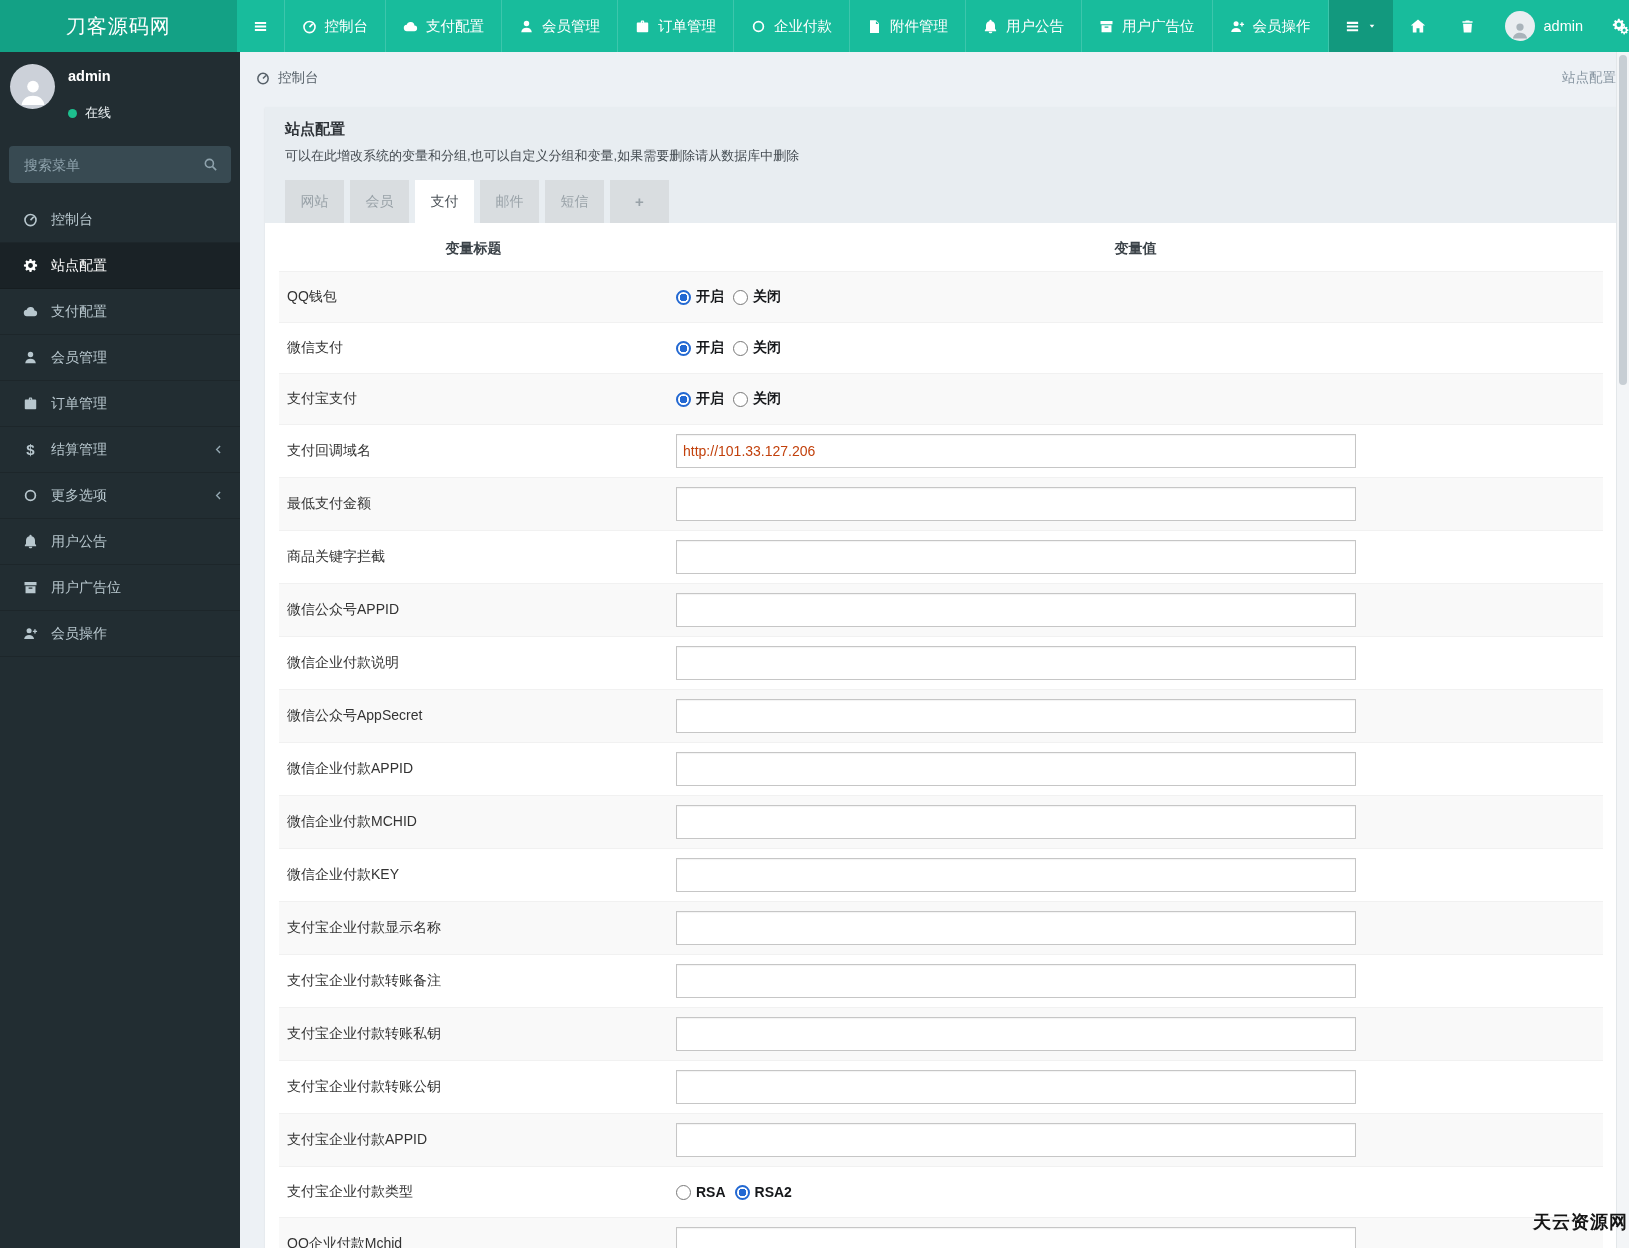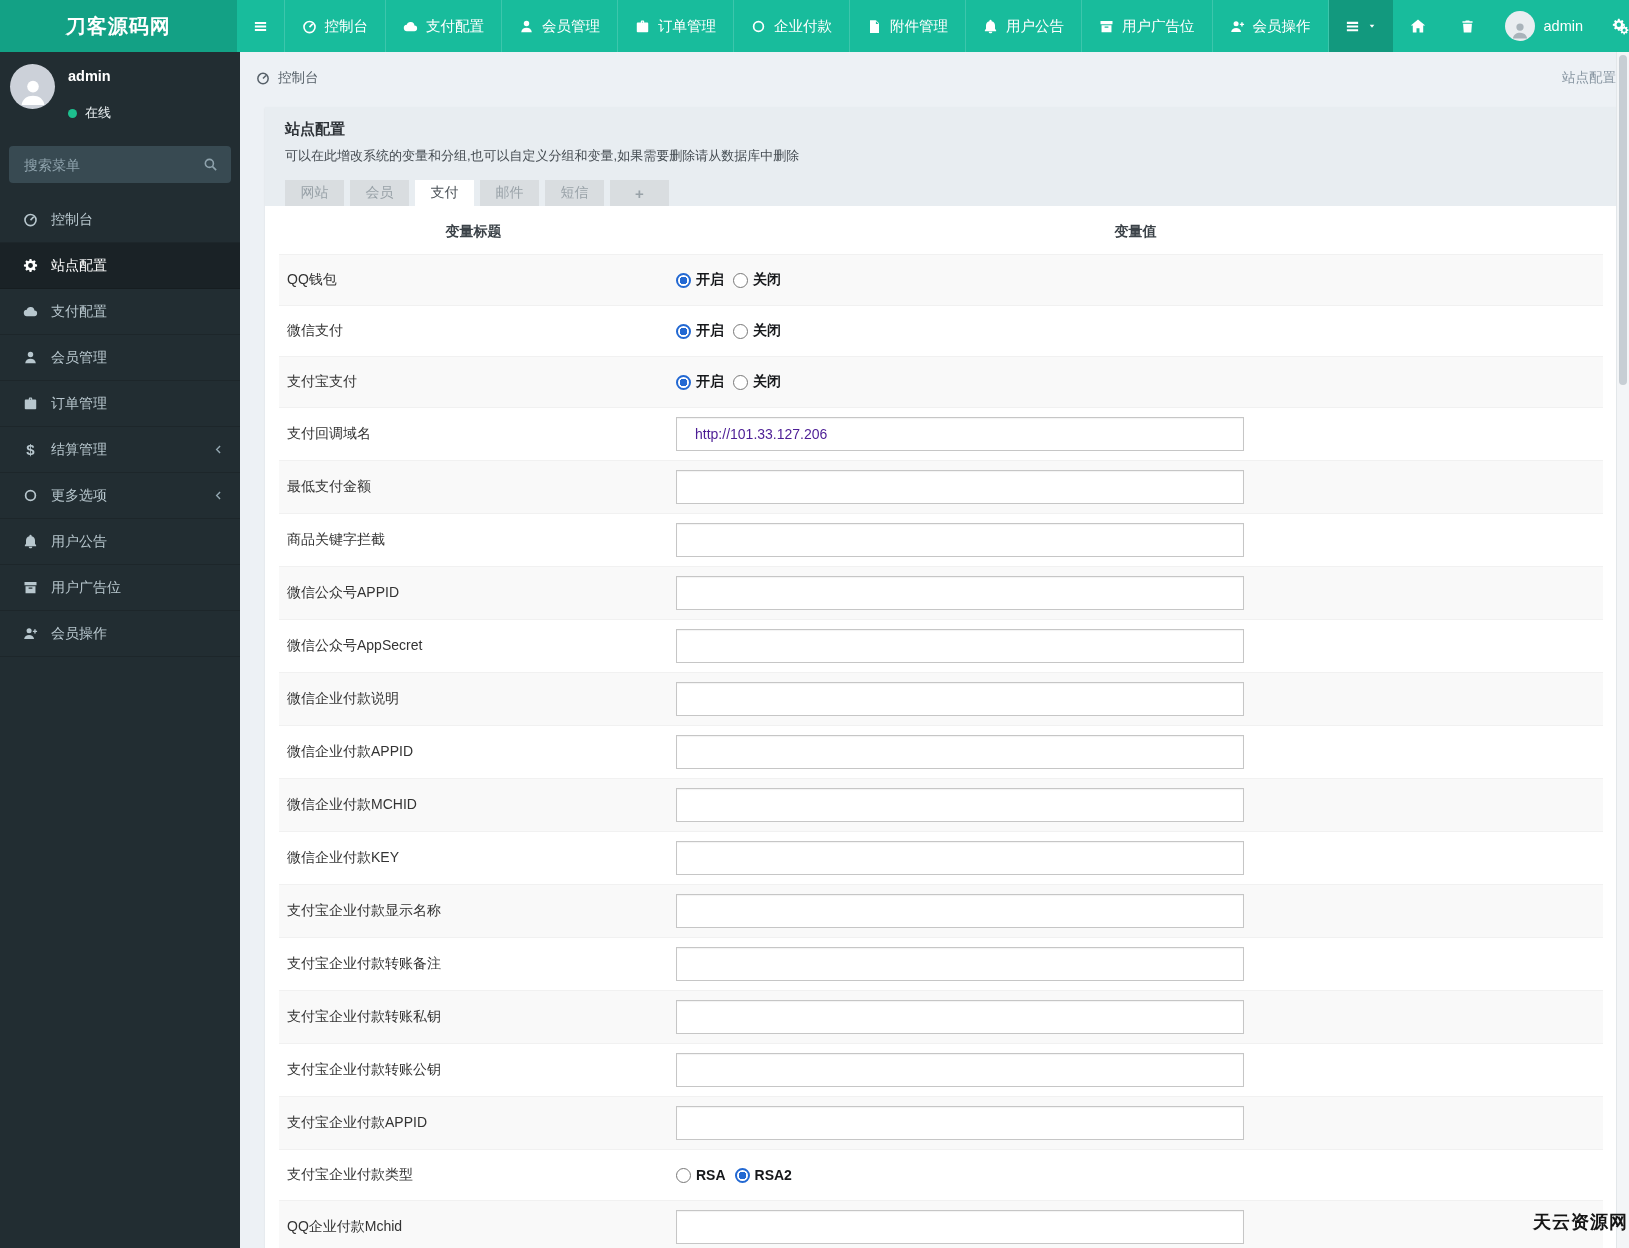--- a/index.html
+++ b/index.html
@@ -1,21 +1,21 @@
 <!DOCTYPE html>
 <html><head>
 <meta charset="utf-8">
 <style>
   html,body{margin:0;padding:0}
   body{width:1629px;height:1248px;position:relative;overflow:hidden;background:#edf1f5;
        font-family:"Liberation Sans","DejaVu Sans",sans-serif;-webkit-font-smoothing:antialiased}
   .ic{width:15px;height:15px;fill:currentColor;flex:0 0 auto}
   
   .navbar{position:absolute;top:0;left:0;width:1629px;height:52px;background:#18bc9c;display:flex;z-index:6}
-  .brand{width:240px;height:52px;background:#13a185;color:#fff;font-size:20px;font-weight:bold;
+  .brand{width:240px;height:52px;background:#13a185;color:#fff;font-size:20px;font-weight:normal;
          display:flex;align-items:center;justify-content:center;letter-spacing:1px;cursor:pointer}
   .nav-items{display:flex}
   .nav-item{display:flex;align-items:center;gap:8px;padding:0 17px;color:#fff;font-size:14.5px;
             border-right:1px solid rgba(255,255,255,.16);cursor:pointer;white-space:nowrap}
   .nav-burger{padding:0 16px}
   .nav-right{margin-left:auto;display:flex;align-items:center;height:52px}
   .nav-toggle{height:52px;display:flex;align-items:center;gap:7px;padding:0 16px;background:#12997e;color:#fff;cursor:pointer}
   .nav-btn{padding:0 17px;height:52px;display:flex;align-items:center;color:#fff;cursor:pointer}
   .nav-user{display:flex;align-items:center;gap:9px;padding:0 13px;cursor:pointer}
   .avatar-sm{width:30px;height:30px;border-radius:50%;background:#e9edf0;color:#a9b3ba;
@@ -48,32 +48,32 @@
   
   .main{position:absolute;left:240px;top:52px;right:0;bottom:0}
   .content-header{height:52px;display:flex;align-items:center;justify-content:space-between;padding:0 13px 0 16px}
   .bc-left{display:flex;align-items:center;gap:8px;font-size:13.5px;color:#566068;cursor:pointer}
   .bc-right{font-size:13.5px;color:#8795a1}
   .card{margin:3px 12px 0 25px;background:#fff;box-shadow:0 1px 2px rgba(0,0,0,.08);min-height:1160px}
   .card-header{background:#e8edf1;padding:13px 20px 0}
   .card-title{font-size:15px;font-weight:bold;color:#2e3338}
   .card-desc{font-size:13px;color:#454c52;margin-top:8px}
   .tabs{display:flex;gap:6px;margin-top:15px}
-  .tab{height:26px;display:flex;align-items:center;justify-content:center;padding:0 15px;min-width:29px;
+  .tab{height:43px;display:flex;align-items:center;justify-content:center;padding:0 15px;min-width:29px;
        background:#d9dde0;color:#99a2a8;font-size:14px;cursor:pointer}
   .tab.active{background:#fff;color:#4a5157}
   .tab-plus{font-weight:bold;font-size:15px}
   .tab-body{padding:0 14px 26px;background:#fff}
   table{width:100%;border-collapse:collapse}
   th{text-align:center;font-size:14px;color:#3b4248;padding:17px 8px 13px;font-weight:bold}
   tbody tr{border-top:1px solid #f1f1f1}
   tbody tr:nth-child(odd){background:#f9f9f9}
   td{padding:9px 8px;font-size:14px;color:#333;vertical-align:middle}
   td.c-label{width:373px;padding:16px 8px}
-  .txt{width:568px;height:34px;border:1px solid #c6c6c6;padding:0 18px;font-size:14px;color:#4c1d95;
+  .txt{width:680px;height:34px;border:1px solid #c6c6c6;padding:0 6px;font-size:14px;color:#c2410c;
        background:#fff;box-sizing:border-box;outline:none;box-shadow:inset 0 1px 1px rgba(0,0,0,.05)}
   .radio-group{display:flex;align-items:center;padding:5px 0}
   .radio-opt{display:flex;align-items:center;gap:5px;font-weight:bold;color:#16181b;font-size:14px;cursor:pointer;margin-right:9px}
   input[type=radio]{appearance:none;-webkit-appearance:none;width:15px;height:15px;border:1.5px solid #787878;
        border-radius:50%;margin:0;background:#fff;cursor:pointer}
   input[type=radio]:checked{border:2px solid #2268d2;background:radial-gradient(circle,#2268d2 0 3.6px,#fff 4px)}
   
   .v-scrollbar{position:absolute;top:52px;right:0;bottom:0;width:12px;background:#f3f5f7;border-left:1px solid #e3e7ea;z-index:7}
   .v-thumb{position:absolute;top:3px;left:2px;width:8px;height:330px;background:#c7ced4;border-radius:5px}
   .watermark{position:absolute;left:1533px;top:1210px;font-size:18px;font-weight:bold;color:#151515;
@@ -441,25 +441,25 @@
           </tr>
           <tr>
             <td class="c-label">商品关键字拦截</td>
             <td><input class="txt" type="text" value="" style=""></td>
           </tr>
           <tr>
             <td class="c-label">微信公众号APPID</td>
             <td><input class="txt" type="text" value="" style=""></td>
           </tr>
           <tr>
+            <td class="c-label">微信企业付款说明</td>
+            <td><input class="txt" type="text" value="" style=""></td>
+          </tr>
+          <tr>
             <td class="c-label">微信公众号AppSecret</td>
-            <td><input class="txt" type="text" value="" style=""></td>
-          </tr>
-          <tr>
-            <td class="c-label">微信企业付款说明</td>
             <td><input class="txt" type="text" value="" style=""></td>
           </tr>
           <tr>
             <td class="c-label">微信企业付款APPID</td>
             <td><input class="txt" type="text" value="" style=""></td>
           </tr>
           <tr>
             <td class="c-label">微信企业付款MCHID</td>
             <td><input class="txt" type="text" value="" style=""></td>
           </tr>

